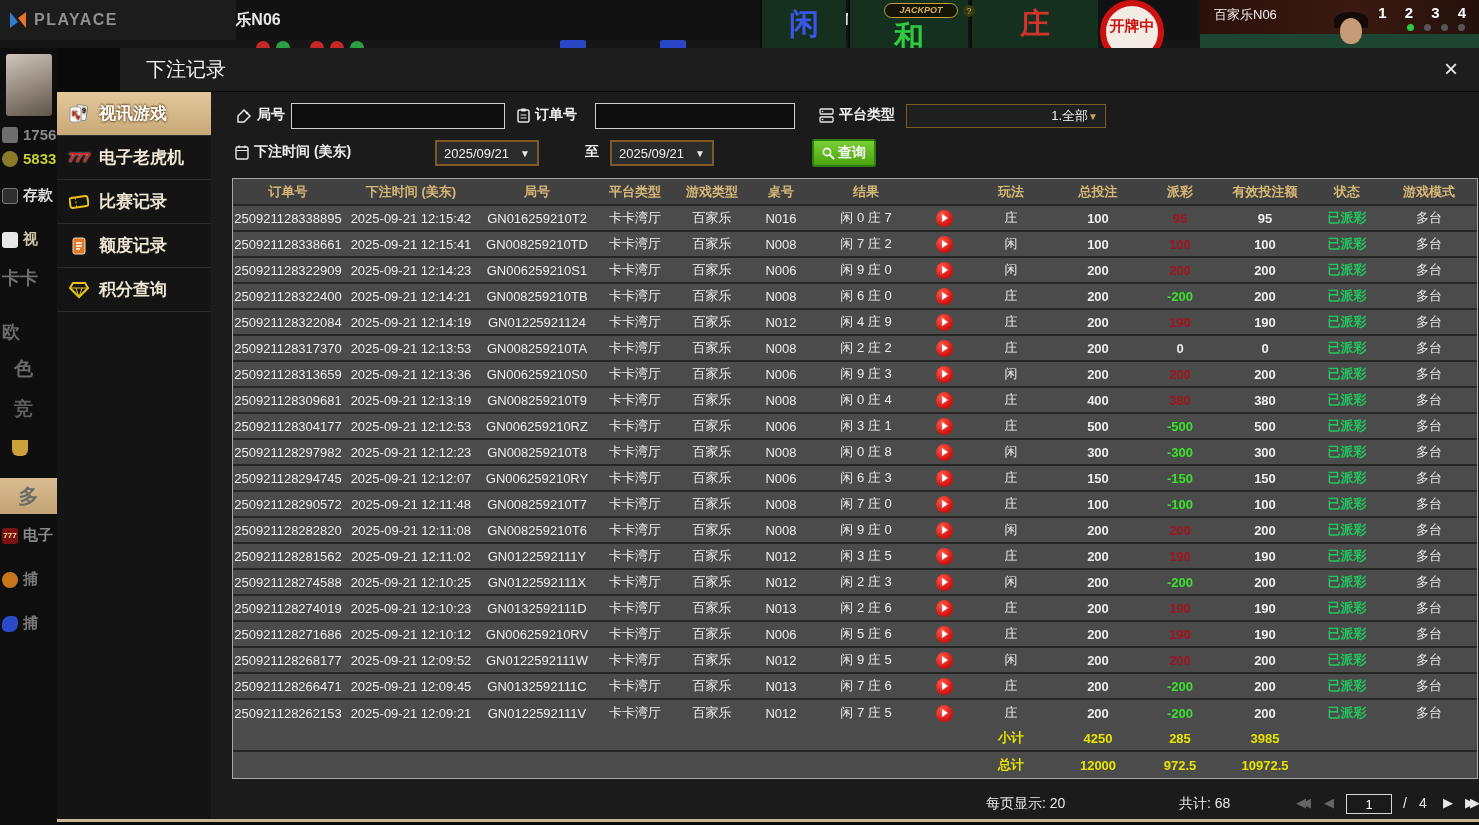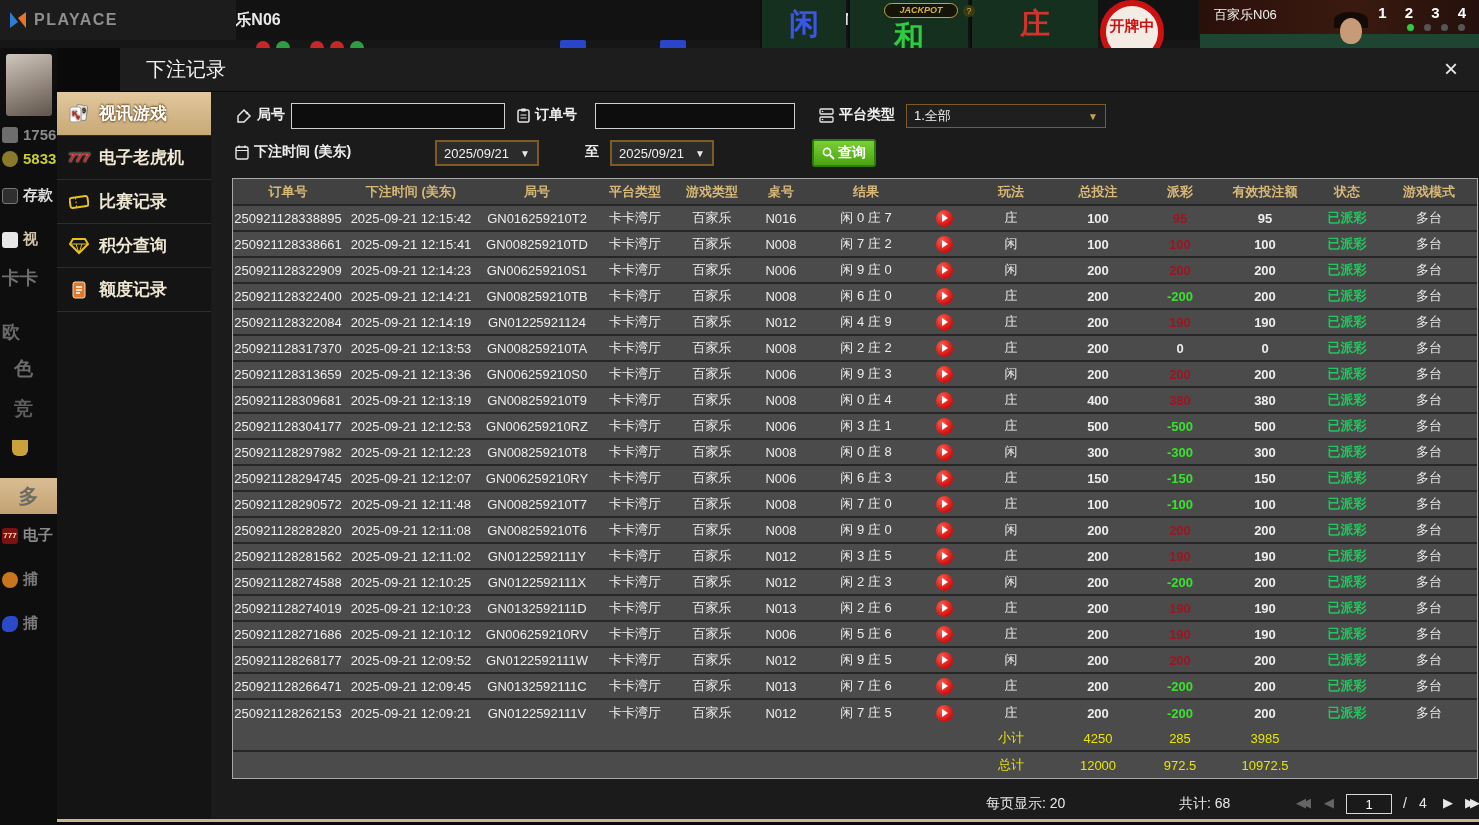--- a/index.html
+++ b/index.html
@@ -110,21 +110,21 @@
   .num { font-weight:bold; }
   .pos { color:#a01420; font-weight:bold; }
   .neg { color:#3ae22e; font-weight:bold; }
   .zero { color:#ededed; font-weight:bold; }
   .st-green { color:#22c55e; font-weight:bold; }
   .replay-btn { width:17px; height:17px; border-radius:50%; margin:0 auto; cursor:pointer;
                 background:radial-gradient(circle at 35% 30%, #ff5a4a, #d00f0f 70%);
                 display:flex; align-items:center; justify-content:center; }
   .replay-btn::before { content:""; border-left:6px solid #fff; border-top:4px solid transparent;
                         border-bottom:4px solid transparent; margin-left:2px; }
-  .sumrow .cell { color:#e8e400; font-weight:normal; }
+  .sumrow .cell { color:#e8e400; font-weight:bold; }
 
   
   .pager { left:0; top:700px; width:1268px; height:26px; color:#e8e8e8; font-size:14px; }
   .pg-dim { color:#666; }
   .pg-arrows { letter-spacing:-5px; font-size:13px; padding-right:5px; cursor:pointer; }
   .pg-input { width:46px; height:20px; background:#1a1a1a; border:1px solid #d8d8d8;
               color:#fff; text-align:center; font-size:13px; }
   .pg-item { position:absolute; top:3px; }
 </style>
 </head>
@@ -258,38 +258,38 @@
       <span class="mi-ico">
         <svg width="20" height="16" viewBox="0 0 20 16">
           <rect x="1" y="3" width="18" height="10" rx="2" fill="none" stroke="#e8c21a" stroke-width="2" transform="rotate(-8 10 8)"></rect>
           <line x1="7" y1="3" x2="7" y2="13" stroke="#e8c21a" stroke-dasharray="2 2" transform="rotate(-8 10 8)"></line>
         </svg>
       </span>
       <span>比赛记录</span>
     </div>
     <div class="menu-item">
       <span class="mi-ico">
-        <svg width="20" height="18" viewBox="0 0 20 18">
-          <polygon points="4,2 16,2 19,7 10,16 1,7" fill="none" stroke="#e8c21a" stroke-width="2"></polygon>
-          <polyline points="1,7 19,7" stroke="#e8c21a"></polyline>
-          <polyline points="7,7 10,16 13,7" fill="none" stroke="#e8c21a"></polyline>
-        </svg>
-      </span>
-      <span>积分查询</span>
-    </div>
-    <div class="menu-item">
-      <span class="mi-ico">
         <svg width="16" height="18" viewBox="0 0 16 18">
           <rect x="2" y="1" width="12" height="16" rx="2" fill="#e07a2a" stroke="#f5d8b8"></rect>
           <line x1="5" y1="6" x2="11" y2="6" stroke="#fff" stroke-width="1.5"></line>
           <line x1="5" y1="9" x2="11" y2="9" stroke="#fff" stroke-width="1.5"></line>
           <line x1="5" y1="12" x2="9" y2="12" stroke="#fff" stroke-width="1.5"></line>
         </svg>
       </span>
       <span>额度记录</span>
+    </div>
+    <div class="menu-item">
+      <span class="mi-ico">
+        <svg width="20" height="18" viewBox="0 0 20 18">
+          <polygon points="4,2 16,2 19,7 10,16 1,7" fill="none" stroke="#e8c21a" stroke-width="2"></polygon>
+          <polyline points="1,7 19,7" stroke="#e8c21a"></polyline>
+          <polyline points="7,7 10,16 13,7" fill="none" stroke="#e8c21a"></polyline>
+        </svg>
+      </span>
+      <span>积分查询</span>
     </div>
   </div>
 
   <div class="abs content">
 
     <div class="f-label" style="left:26px; top:14px;">
       <svg width="15" height="15" viewBox="0 0 15 15">
         <path d="M1 8 L7 2 H13 V8 L7 14 Z" fill="none" stroke="#e8e8e8" stroke-width="1.5" transform="rotate(180 7 8)"></path>
         <circle cx="10" cy="5" r="1.3" fill="#e8e8e8"></circle>
       </svg>
@@ -308,21 +308,21 @@
     <input class="f-input" style="left: 384px; top: 11px; width: 200px;" value="">
     <div class="f-label" style="left:608px; top:14px;">
       <svg width="15" height="15" viewBox="0 0 15 15">
         <rect x="1" y="1" width="13" height="5" rx="1" fill="none" stroke="#e8e8e8" stroke-width="1.3"></rect>
         <rect x="1" y="9" width="13" height="5" rx="1" fill="none" stroke="#e8e8e8" stroke-width="1.3"></rect>
         <circle cx="3.5" cy="3.5" r="0.8" fill="#e8e8e8"></circle>
           <circle cx="3.5" cy="11.5" r="0.8" fill="#e8e8e8"></circle>
       </svg>
       <span>平台类型</span>
     </div>
-    <div class="f-select" style="left:695px; top:12px; width:200px;">
+    <div class="f-select" style="left:695px; top:12px; width:200px;justify-content:flex-end;">
       <span>1.全部</span>
       <span class="car">▼</span>
     </div>
 
     <div class="f-label" style="left:24px; top:51px;">
       <svg width="14" height="15" viewBox="0 0 14 15">
         <rect x="1" y="2" width="12" height="12" rx="1.5" fill="none" stroke="#e8e8e8" stroke-width="1.4"></rect>
         <line x1="1" y1="5.5" x2="13" y2="5.5" stroke="#e8e8e8"></line>
         <line x1="4" y1="0.5" x2="4" y2="3" stroke="#e8e8e8" stroke-width="1.4"></line>
         <line x1="10" y1="0.5" x2="10" y2="3" stroke="#e8e8e8" stroke-width="1.4"></line>

